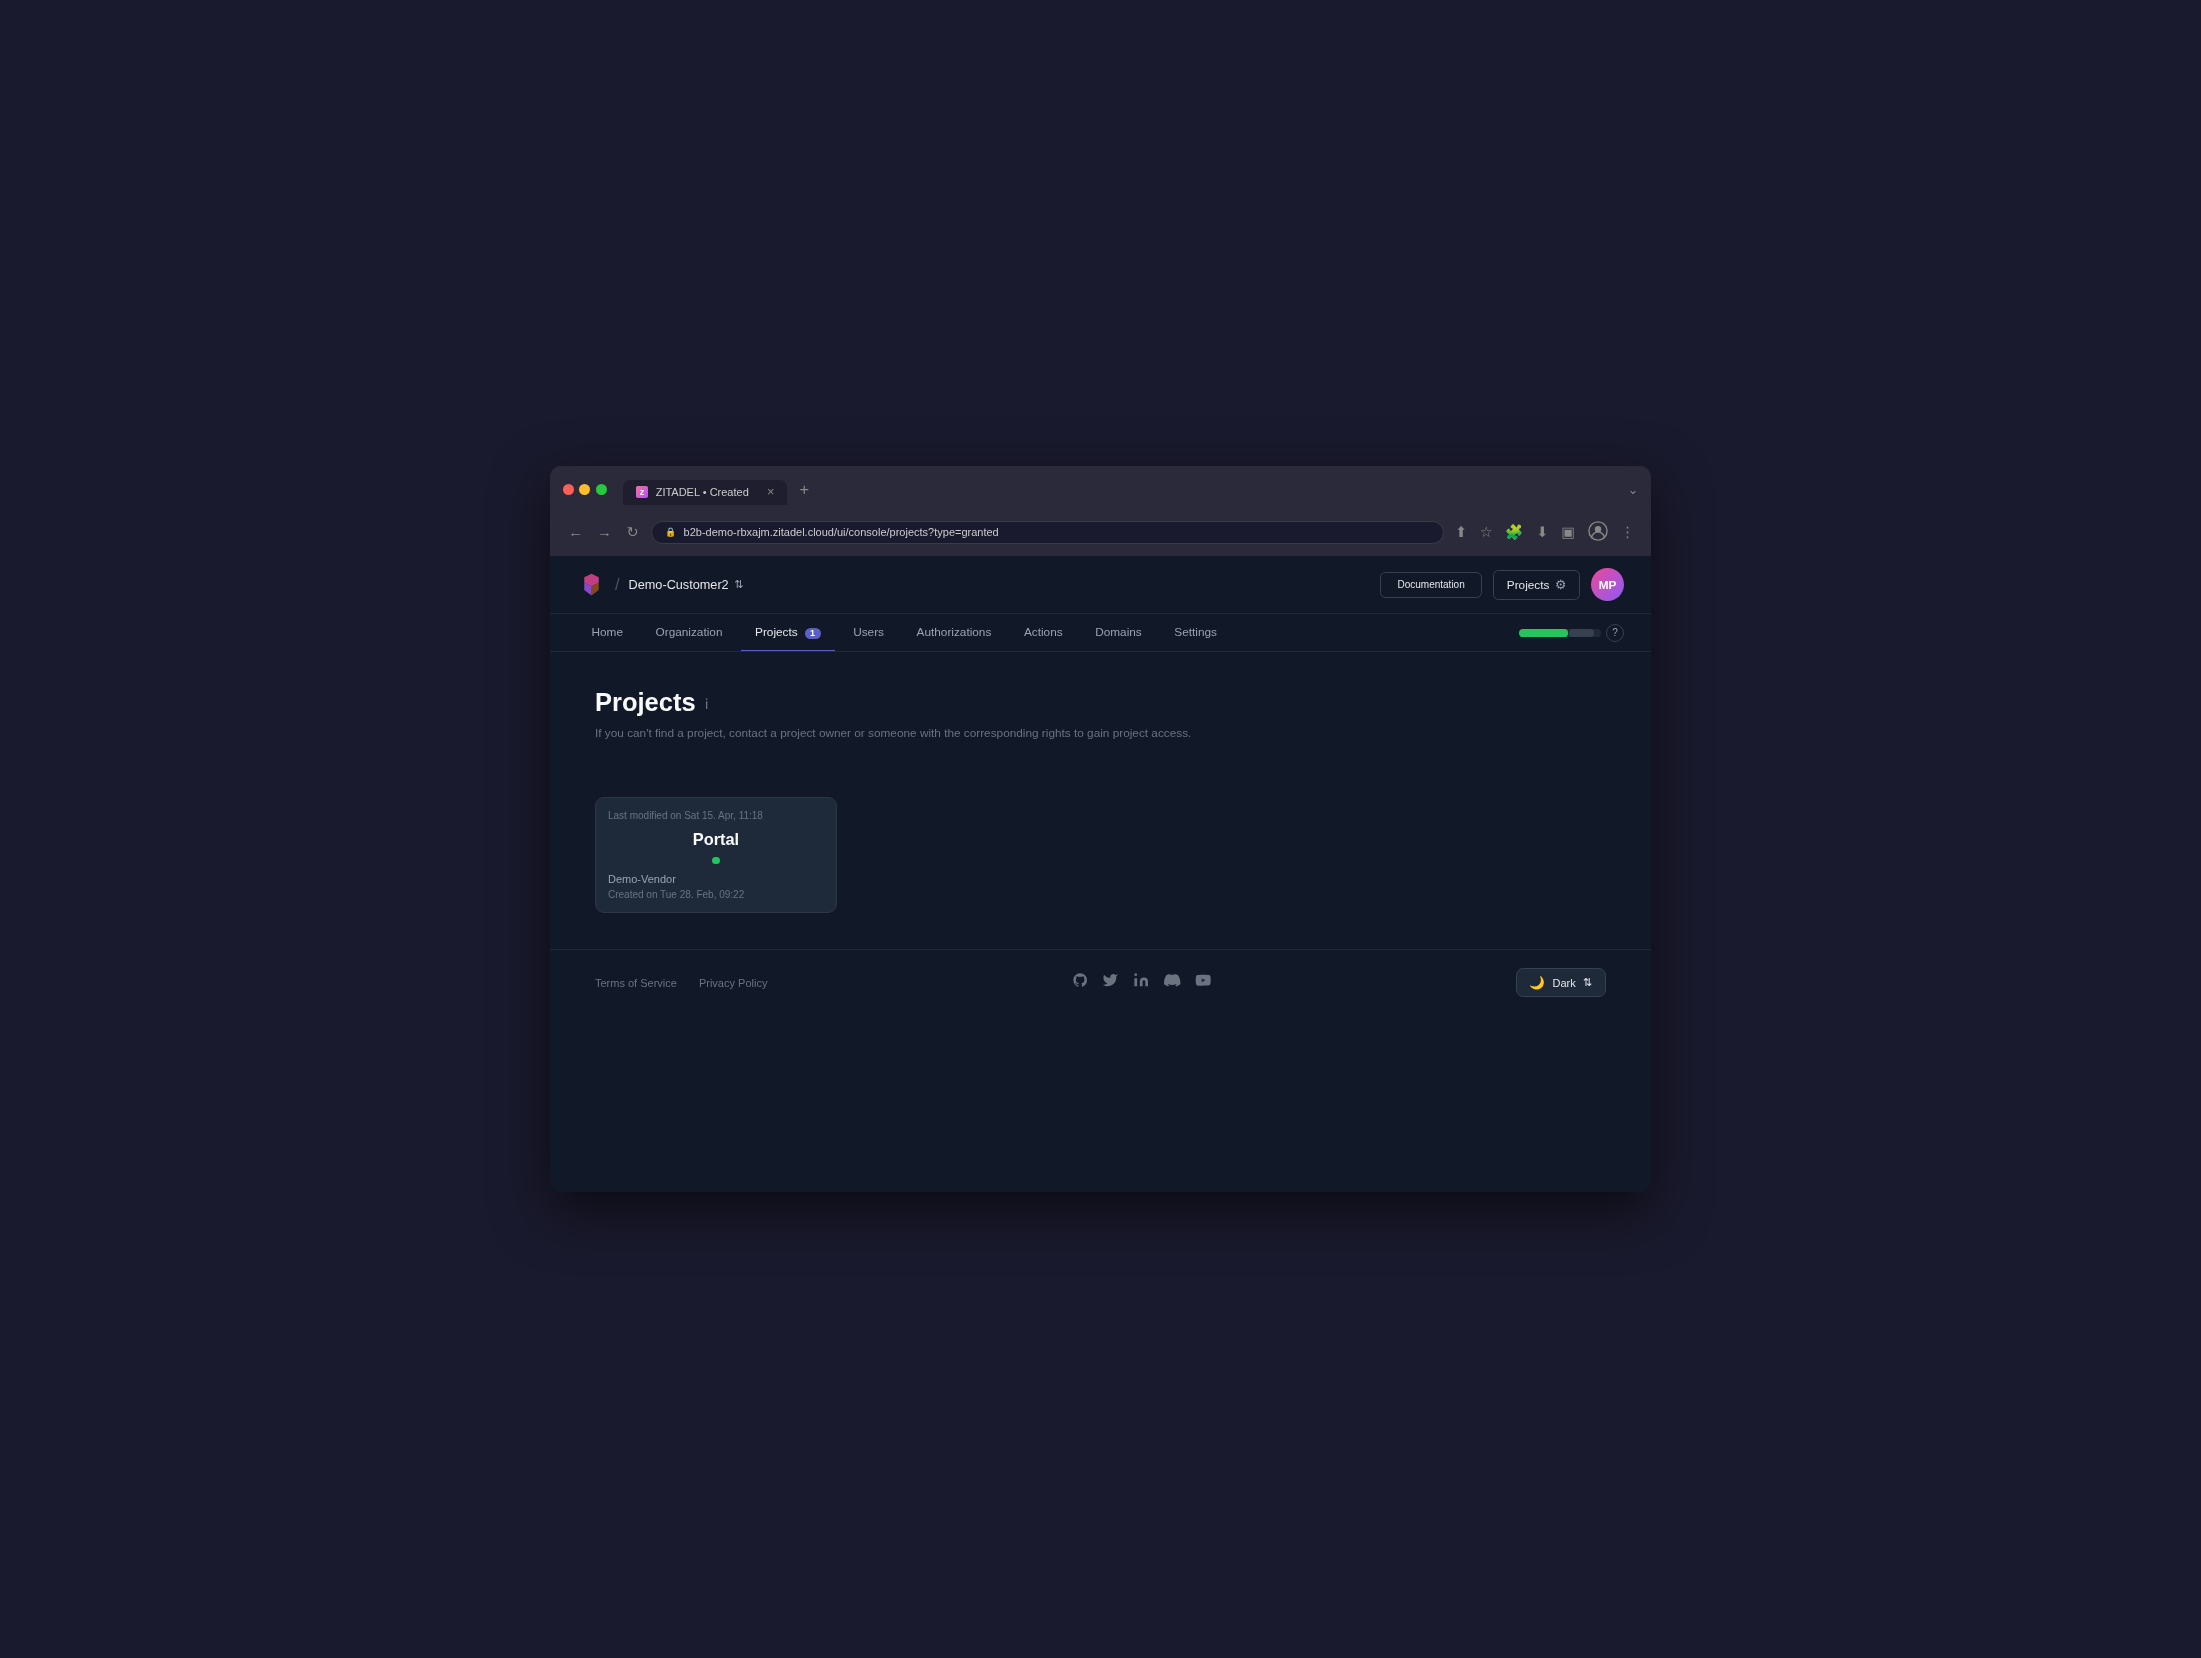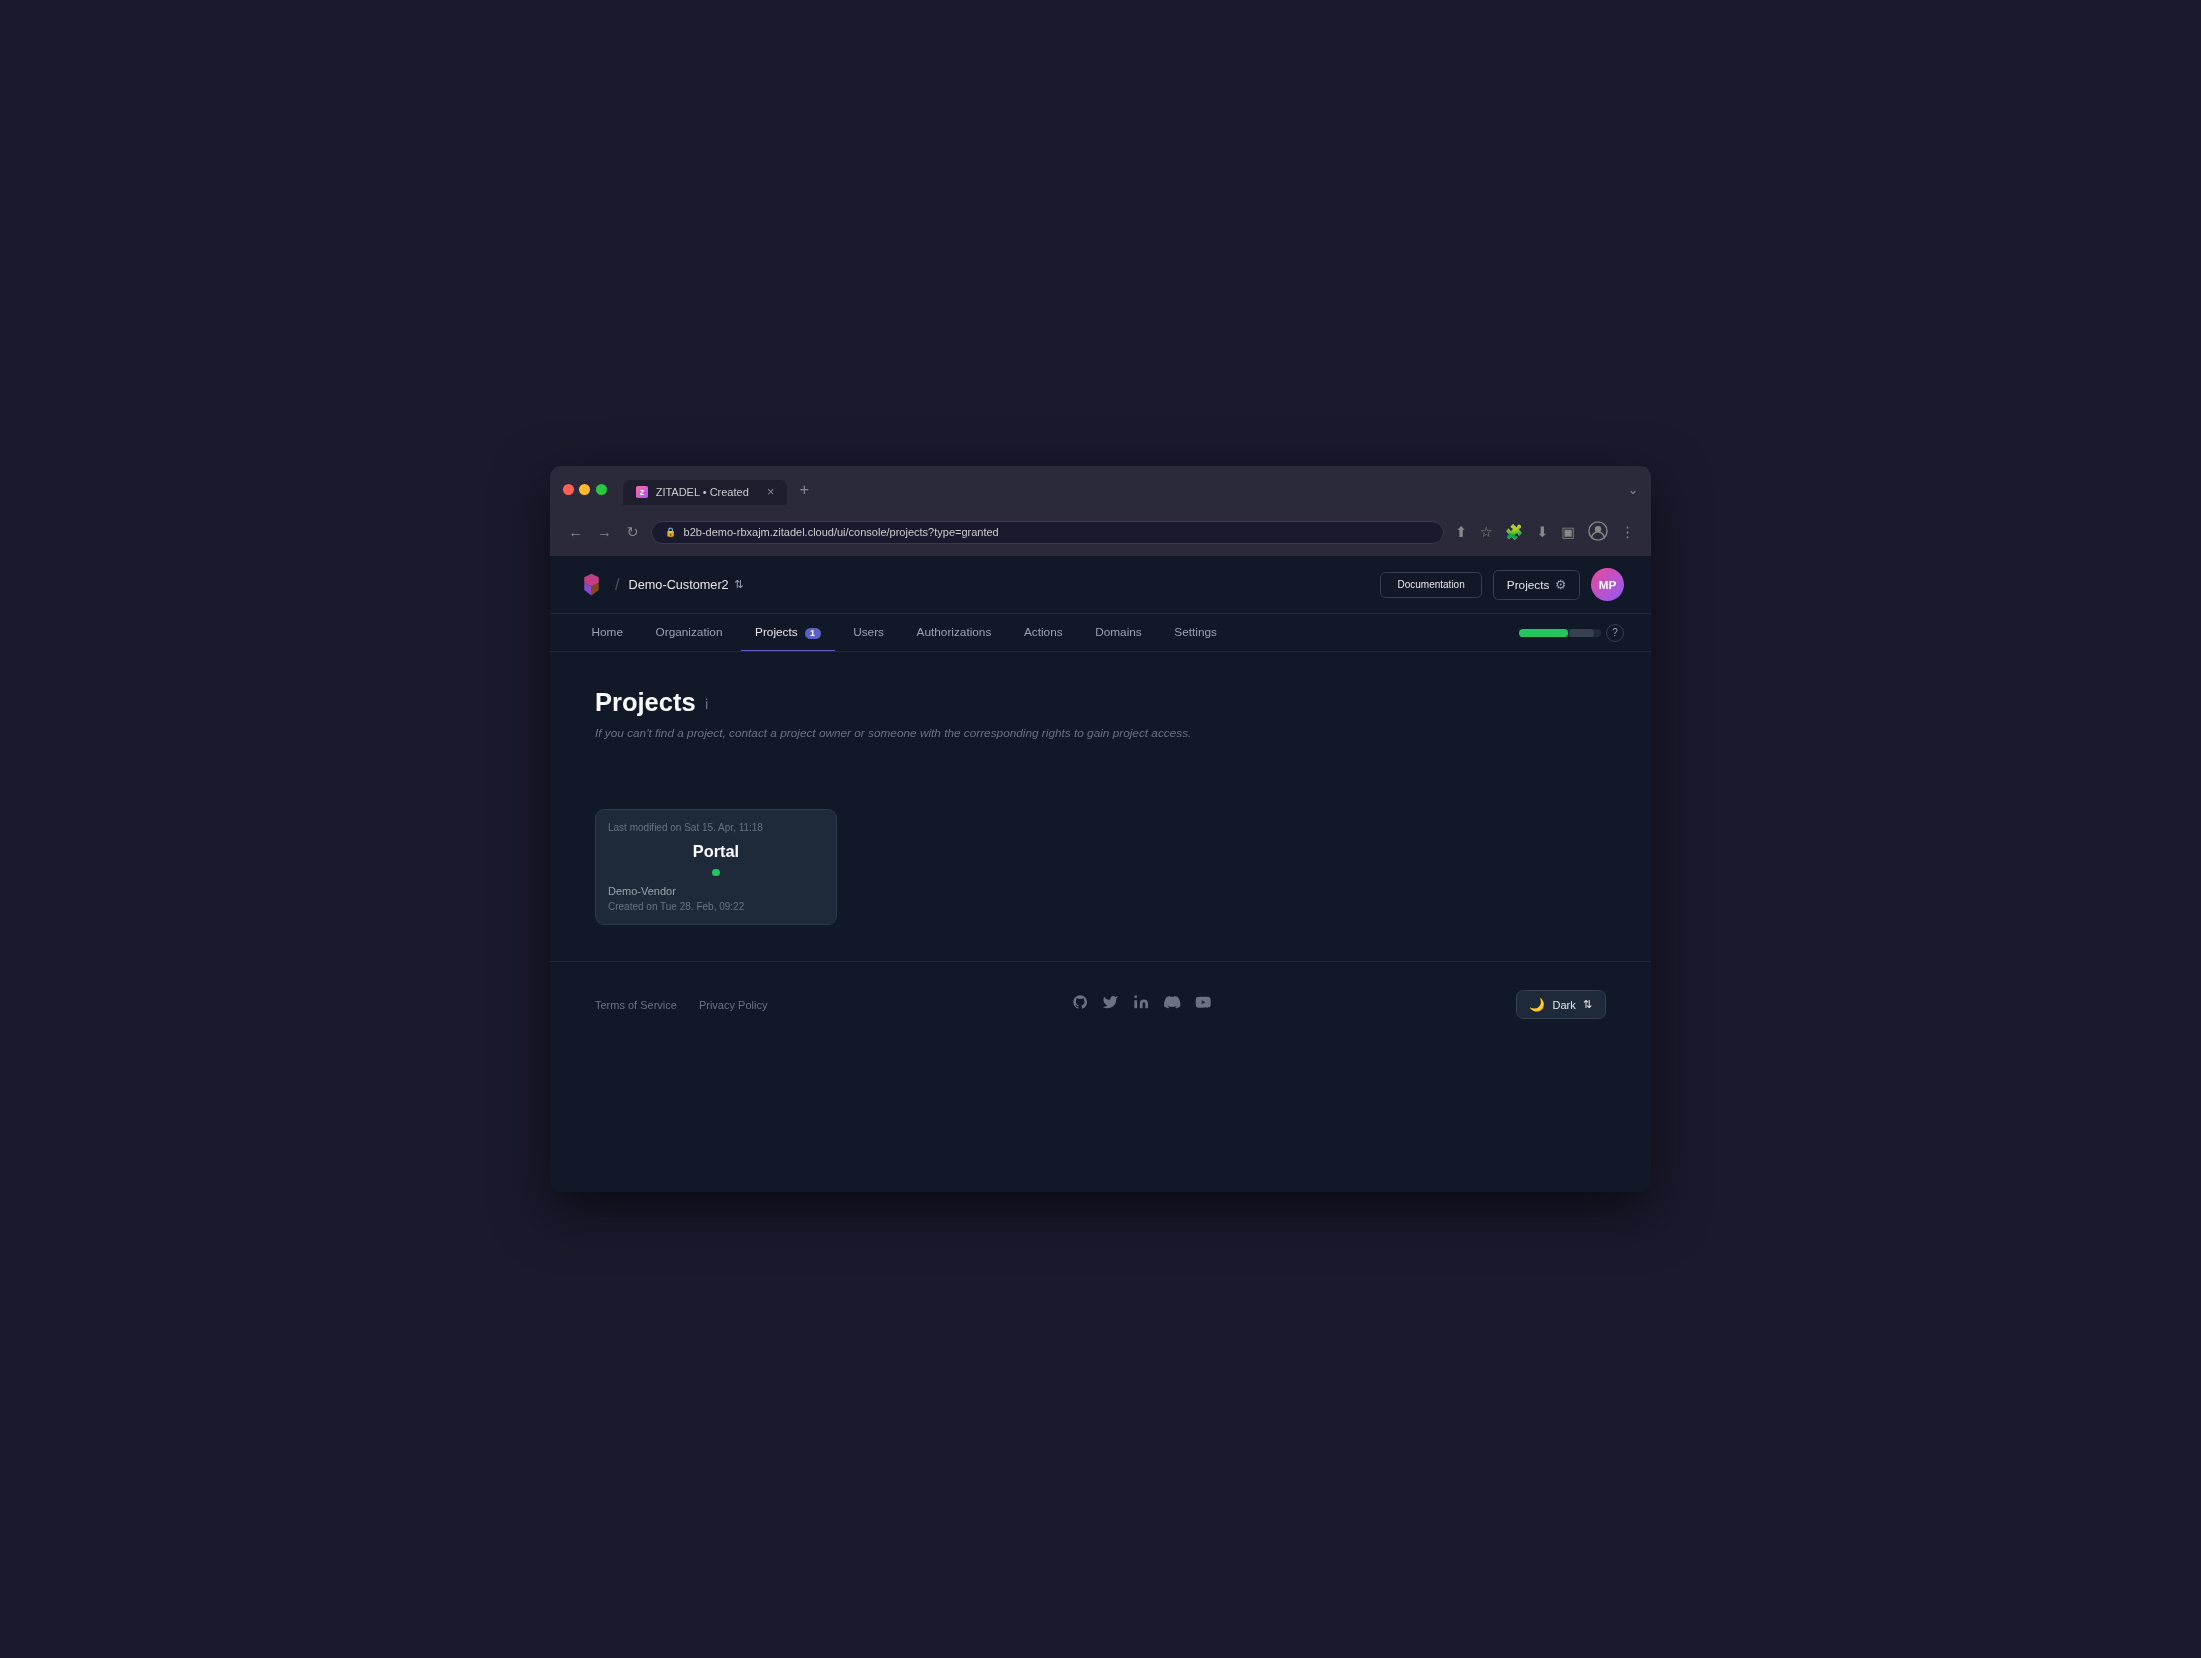--- a/index.html
+++ b/index.html
@@ -311,22 +311,21 @@
       color: #f9fafb;
     }
     .info-icon {
       color: #6b7280;
       font-size: 14.5px;
       cursor: pointer;
     }
     .page-subtitle {
       font-size: 11.8px;
       color: #6b7280;
-      margin-bottom: 39px;
-      font-style: italic;
+      margin-bottom: 27px;
     }
     
     .projects-tabs {
       display: flex;
       align-items: center;
       margin-bottom: 22px;
     }
     .tab-btn {
       padding: 7.3px 16.4px;
       font-size: 11.8px;
@@ -405,21 +404,21 @@
       margin-bottom: 3.6px;
     }
     .card-created {
       font-size: 10px;
       color: #6b7280;
     }
     
     .app-footer {
       background: #111827;
       border-top: 0.9px solid #1f2937;
-      padding: 28px 45px;
+      padding: 18px 45px;
       display: flex;
       align-items: center;
     }
     .footer-links {
       display: flex;
       gap: 22px;
     }
     .footer-link {
       font-size: 11px;
       color: #6b7280;

